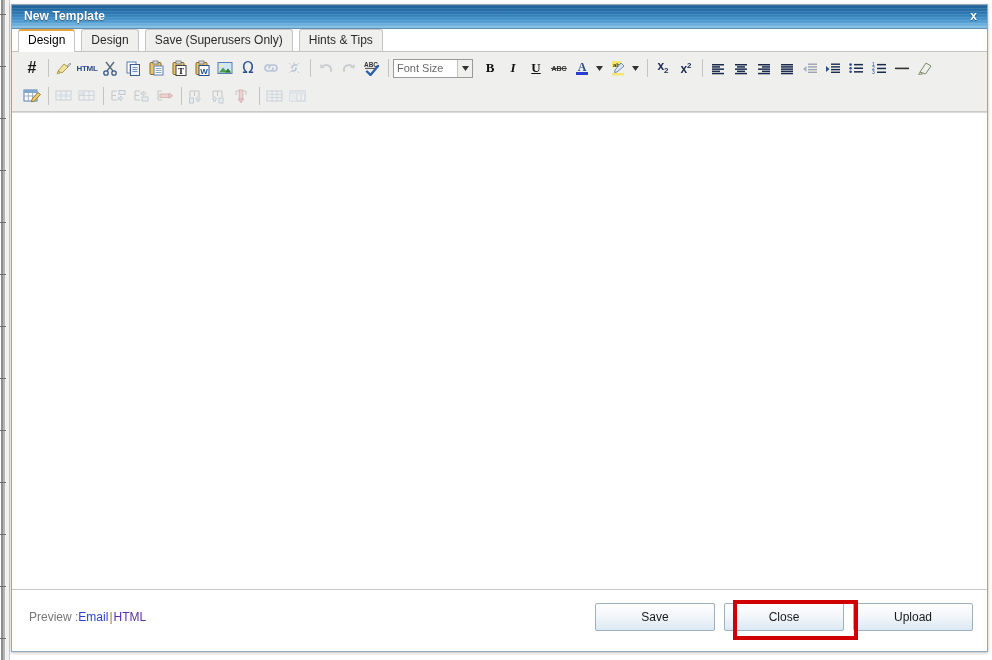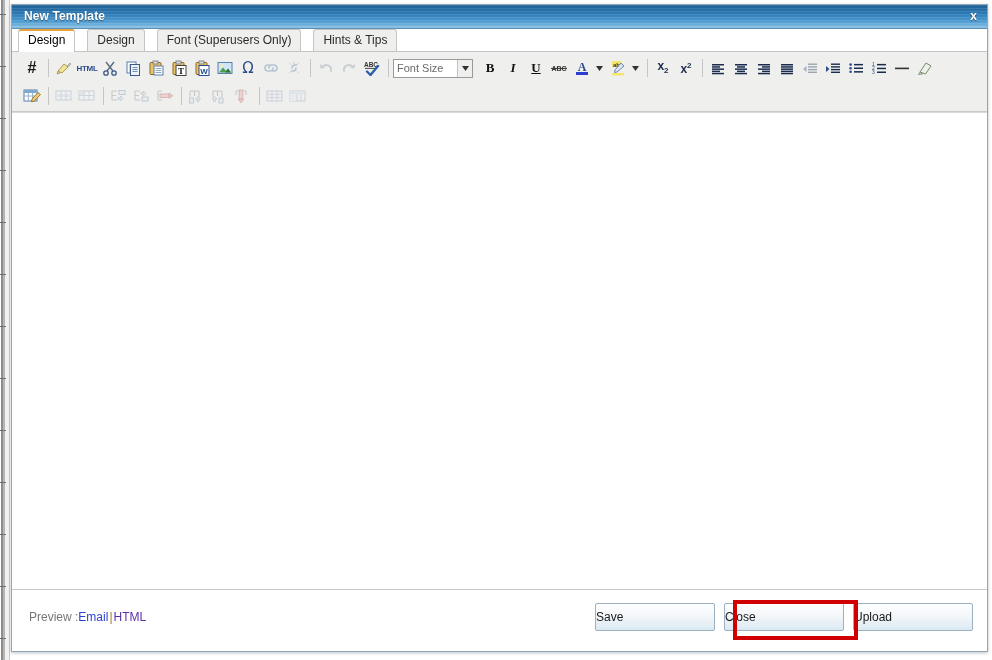--- a/index.html
+++ b/index.html
@@ -68,21 +68,21 @@
     height: 23px;
     background: #ffffff;
     border-bottom: 1px solid #c4c4c4;
     padding-left: 6px;
     display: flex; align-items: flex-end;
   }
   .tab {
     height: 22px;
     line-height: 20px;
     padding: 0 9px;
-    margin-right: 12px;
+    margin-right: 6px;
     font-size: 12px;
     color: #2b2b2b;
     background: #efefed;
     border: 1px solid #c4c4c4;
     border-bottom: none;
     border-radius: 3px 3px 0 0;
     cursor: pointer;
     position: relative;
     white-space: nowrap;
   }
@@ -184,21 +184,21 @@
     display: flex;
   }
   .btn {
     width: 120px; height: 28px;
     margin-left: 9px;
     border: 1px solid #9bb0c0;
     border-radius: 2px;
     background: linear-gradient(to bottom, #fefeff 0%, #f3f7fa 45%, #dce9f2 100%);
     font-size: 12px;
     color: #1a1a1a;
-    display: flex; align-items: center; 
+    display: flex; align-items: center; justify-content: center;
     cursor: pointer;
     box-shadow: inset 0 1px 0 #ffffff;
   }
   .highlight-box {
     position: absolute;
     left: 733px; top: 600px;
     width: 125px; height: 40px;
     border: 4px solid #d00000;
     pointer-events: none;
     z-index: 20;
@@ -231,21 +231,21 @@
   <div class="dialog">
 
     <div class="titlebar">
       <span class="title-text">New Template</span>
       <span class="close-x">x</span>
     </div>
 
     <div class="tabbar" id="tabbar">
         <div class="tab active"><span>Design</span></div>
         <div class="tab"><span>Design</span></div>
-        <div class="tab"><span>Font (Superusers Only)</span></div>
+        <div class="tab"><span>Save (Superusers Only)</span></div>
         <div class="tab"><span>Hints &amp; Tips</span></div>
       </div>
 
     <div class="toolbar-wrap">
       <div class="toolrow" id="row1">
           <div class="tbtn" title="Insert Merge Field">
             <span style="font-size:16px;font-weight:bold;color:#1a1a1a;line-height:1">#</span>
           </div>
           <div class="sep"></div>
           <div class="tbtn" title="Clean Up HTML">

